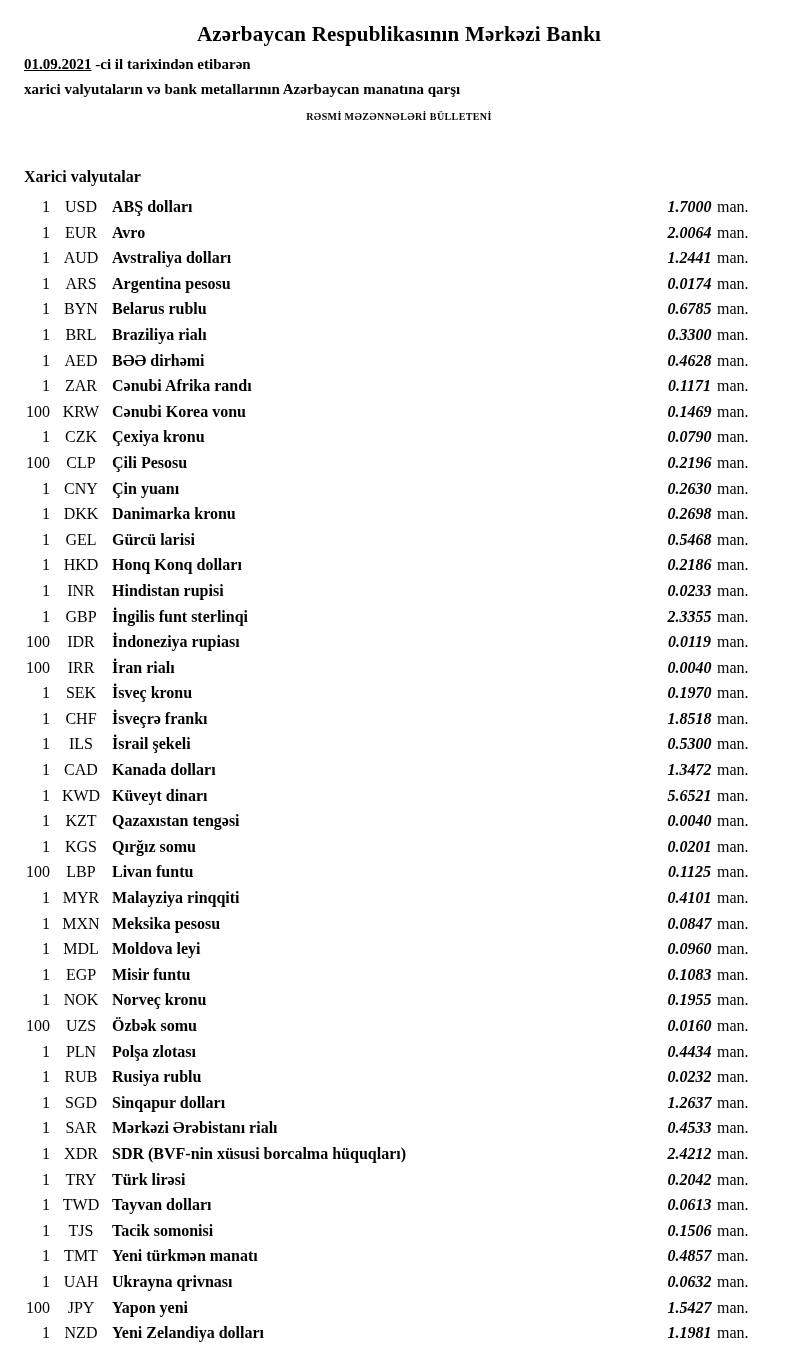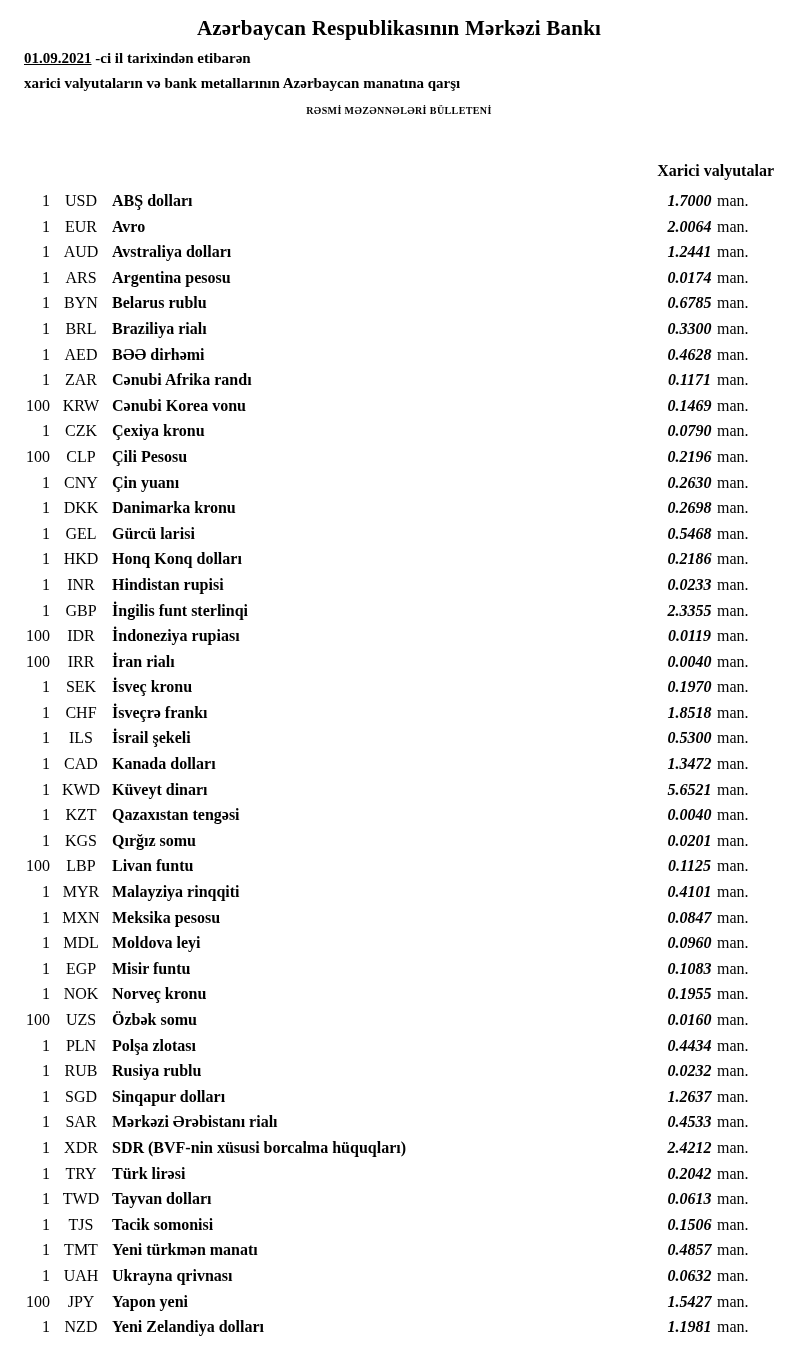--- a/index.html
+++ b/index.html
@@ -14,42 +14,42 @@
     width: 800px;
     height: 1348px;
     padding: 12px 26px 0 24px;
     overflow: hidden;
   }
   .hdr-title {
     text-align: center;
     font-size: 21px;
     font-weight: bold;
     line-height: 28px;
-    margin: 2px 0 6px 0;
+    margin: 8px 0 6px 0;
     letter-spacing: 0.2px;
   }
   .hdr-line {
     font-size: 15px;
     font-weight: bold;
     line-height: 21px;
     margin: 4px 0;
   }
   .hdr-line .date-underline {
     text-decoration: underline;
   }
   .hdr-bulletin {
     text-align: center;
     font-size: 10px;
     font-weight: bold;
     line-height: 22px;
     margin: 6px 0 0 0;
     letter-spacing: 0.4px;
   }
   .section-title {
-    text-align: right;
+    text-align: left;
     font-size: 16px;
     font-weight: bold;
     margin: 40px 0 8px 0;
   }
   table.rates {
     width: 750px;
     border-collapse: collapse;
     table-layout: fixed;
   }
   table.rates td {

